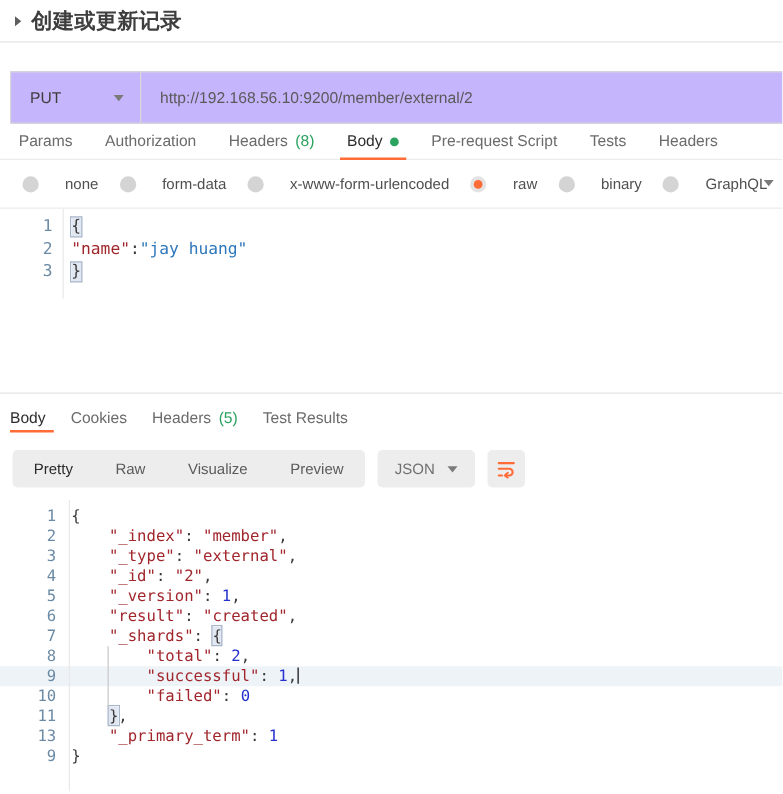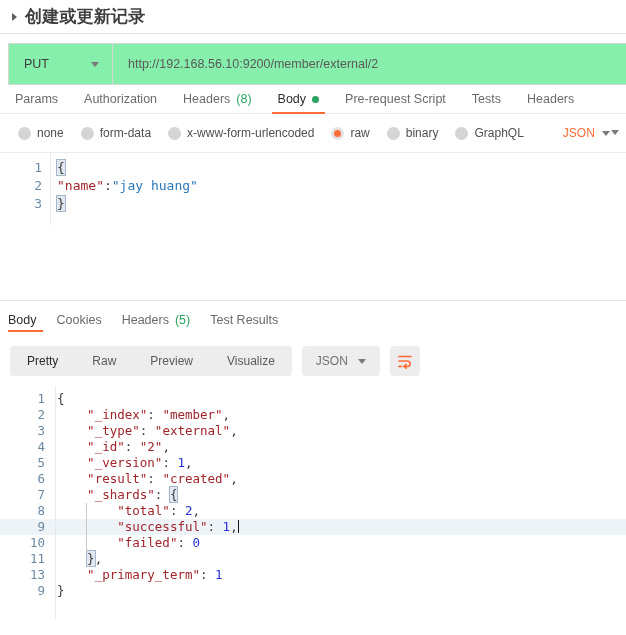--- a/index.html
+++ b/index.html
@@ -6,36 +6,36 @@
   html,body { width:626px; height:635px; overflow:hidden; background:#fff;
     font-family:"Liberation Sans", sans-serif; }
   :root { --orange:#FF6C37; --green:#29A35F; --border:#ececec; }
 
   
   .doc-header { height:34px; border-bottom:1px solid #e6e6e6; display:flex; align-items:center; padding-left:12px; gap:8px; }
   .tri-right { width:0; height:0; border-left:5px solid #5e5e5e; border-top:4px solid transparent; border-bottom:4px solid transparent; }
   .doc-title { font-size:17px; font-weight:700; color:#3e3e3e; letter-spacing:.2px; }
 
   
-  .url-row { margin:9px 0 0 8px; height:42px; display:flex; border:1px solid #d7d7d7; border-right:none; background:#86efac; }
+  .url-row { margin:23px 0 0 8px; height:42px; display:flex; border:1px solid #d7d7d7; border-right:none; background:#c4b5fd; }
   .method { width:104px; display:flex; align-items:center; justify-content:space-between; padding:0 13px 0 15px; border-right:1px solid #d7d7d7; font-size:12.5px; color:#3d3d3d; cursor:pointer; }
   .caret-down { width:0; height:0; border-left:4px solid transparent; border-right:4px solid transparent; border-top:5px solid #7a7a7a; }
   .url-text { flex:1; display:flex; align-items:center; padding-left:15px; font-size:12.5px; color:#5a5a5a; }
 
   
   .req-tabs { display:flex; align-items:stretch; height:29px; border-bottom:1px solid var(--border); padding-left:2px; font-size:12.5px; color:#6b6b6b; }
   .tab { padding:0 13px; display:flex; align-items:center; gap:6px; position:relative; cursor:pointer; white-space:nowrap; }
   .tab.active { color:#2d2d2d; }
   .tab.active::after { content:""; position:absolute; left:7px; right:7px; bottom:-1px; height:2px; background:var(--orange); }
   .badge { color:var(--green); }
   .dot { width:7px; height:7px; border-radius:50%; background:var(--green); }
 
   
   .modes-row { display:flex; align-items:center; height:39px; padding-left:18px; gap:17px; border-bottom:1px solid var(--border); font-size:12px; color:#4f4f4f; position:relative; }
-  .mode { display:flex; align-items:center; gap:6px; cursor:pointer; white-space:nowrap; }
+  .mode { display:flex; align-items:center; gap:21px; cursor:pointer; white-space:nowrap; }
   .radio { width:13px; height:13px; border-radius:50%; background:#d4d4d4; position:relative; flex-shrink:0; }
   .radio.sel { background:#e3e3e3; }
   .radio.sel::after { content:""; position:absolute; inset:3px; border-radius:50%; background:var(--orange); }
   .lang-select { margin-left:22px; display:flex; align-items:center; gap:7px; cursor:pointer; }
   .lang-label { color:var(--orange); font-size:12px; }
   .edge-caret { position:absolute; right:7px; top:16px; }
 
   
   .editor { position:relative; font-family:"DejaVu Sans Mono", monospace; }
   .ed-line { display:flex; }
@@ -185,22 +185,22 @@
       </div>
       <div class="tab">
         <span>Test Results</span>
       </div>
     </div>
 
   <div class="toolbar">
     <div class="seg-group">
         <span class="seg active">Pretty</span>
         <span class="seg">Raw</span>
+        <span class="seg">Visualize</span>
         <span class="seg">Preview</span>
-        <span class="seg">Visualize</span>
       </div>
     <div class="pill">
       <span>JSON</span>
       <span class="caret-down"></span>
     </div>
     <div class="pill icon-pill">
       <svg width="16" height="16" viewBox="0 0 16 16">
         <path d="M2 3.5 H14" stroke="#FF6C37" stroke-width="1.7" fill="none" stroke-linecap="round"></path>
         <path d="M2 8 H10.4 a2.7 2.7 0 0 1 0 5.4 H7.6" stroke="#FF6C37" stroke-width="1.7" fill="none" stroke-linecap="round"></path>
         <path d="M9.2 11.2 L6.8 13.4 L9.2 15.2" stroke="#FF6C37" stroke-width="1.5" fill="none" stroke-linecap="round" stroke-linejoin="round"></path>

